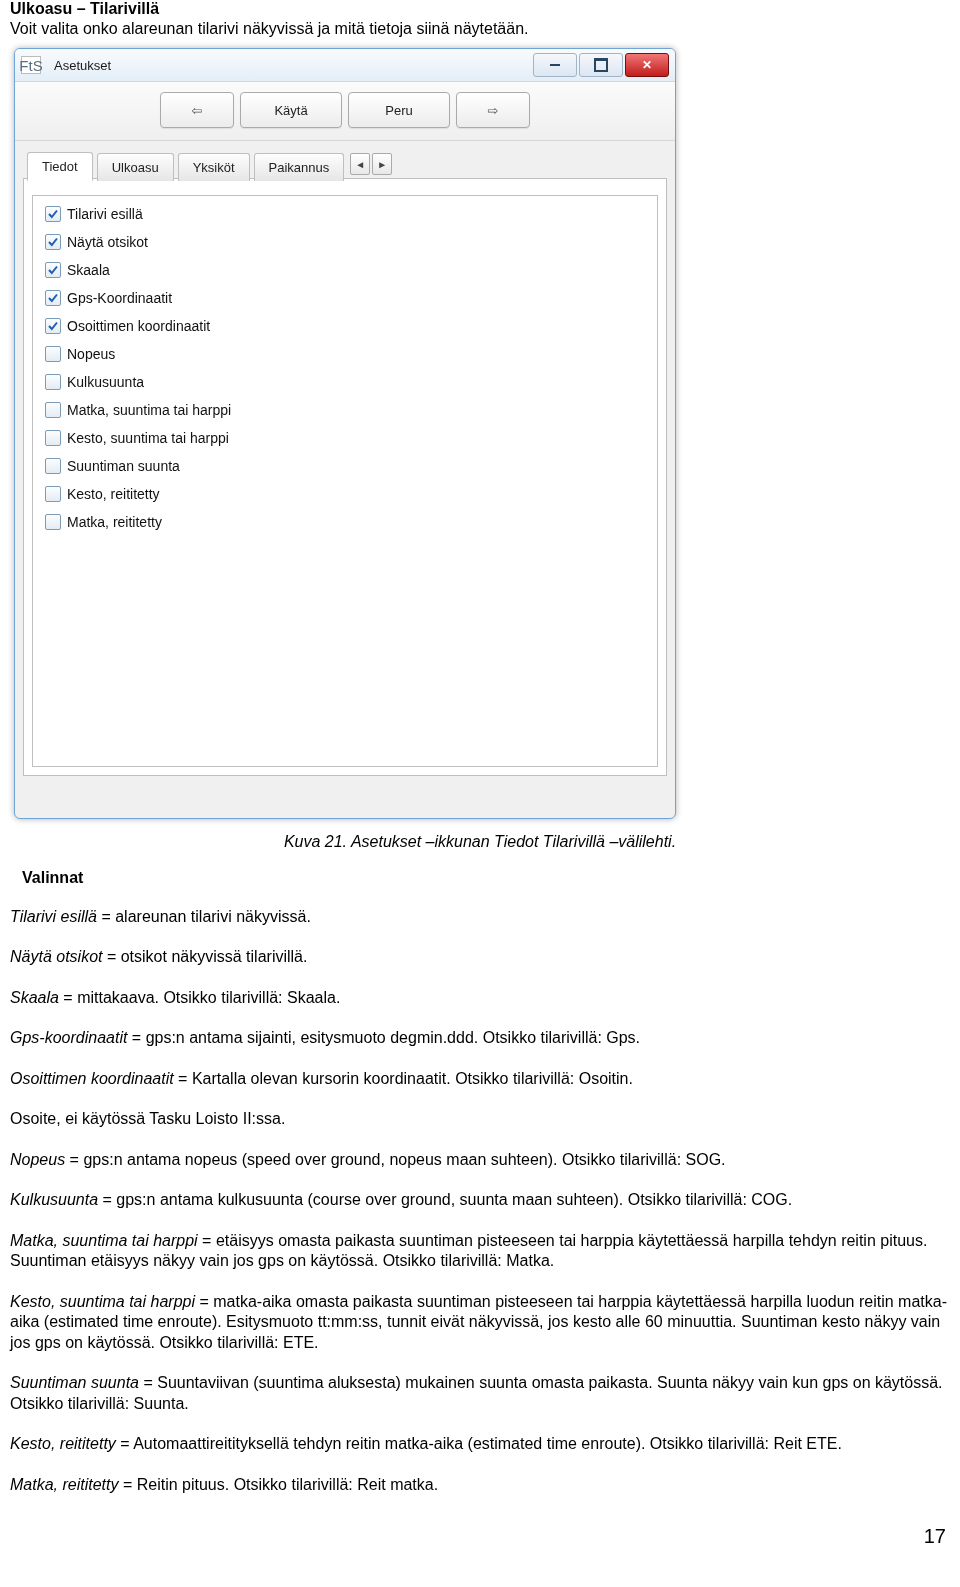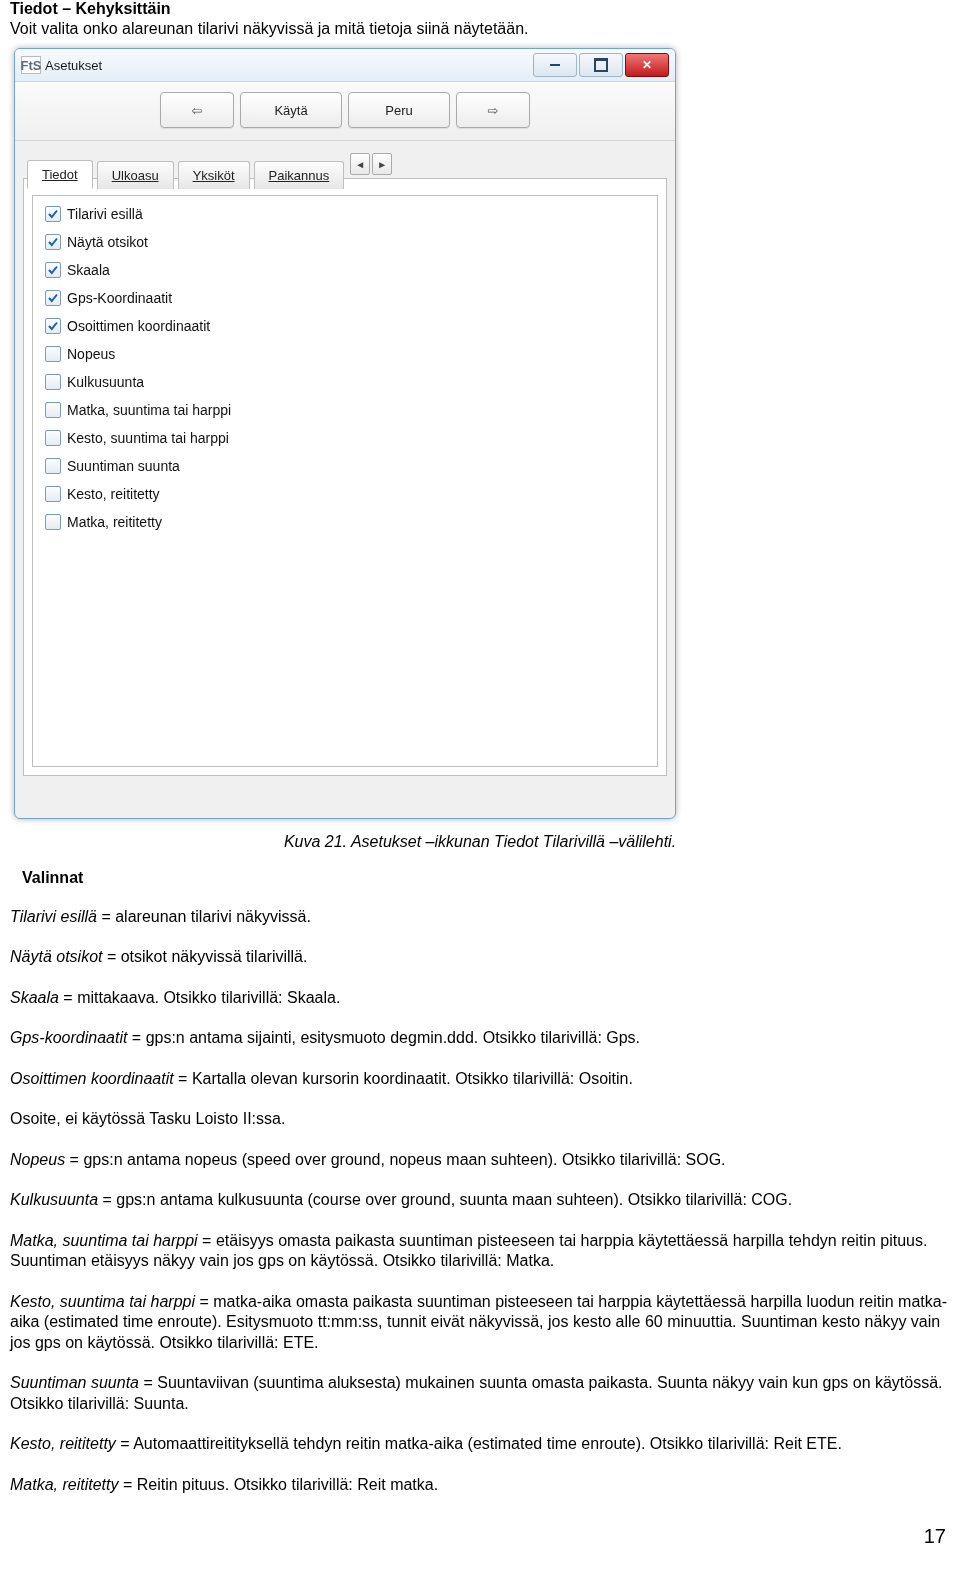--- a/index.html
+++ b/index.html
@@ -37,24 +37,24 @@
     height: 32px;
     padding: 0 6px;
   }
   .appicon {
     width: 18px; height: 16px;
     background: #fff;
     border: 1px solid #bbb;
     display: flex;
     align-items: center;
     justify-content: center;
-    font-size: 13px;
-    font-weight: bold;
+    font-size: 15px;
+    font-weight: normal;
     color: #5a6e80;
-    margin-right: 4px;
+    margin-right: 13px;
   }
   .title-text {
     font-size: 13px;
     color: #1a1a1a;
     flex: 1;
   }
   .win-btns { display:flex; gap:2px; }
   .win-btn {
     width: 42px; height: 22px;
     border-radius: 3px;
@@ -98,22 +98,21 @@
   .tab {
     padding: 6px 14px 6px 14px;
     font-size: 13px;
     border: 1px solid #bfbfbf;
     border-bottom: none;
     background: linear-gradient(#fdfdfd,#e6e6e6);
     border-top-left-radius: 3px;
     border-top-right-radius: 3px;
     color: #222;
     position: relative;
-    top: 11px;
-    text-decoration: underline;
+    top: 3px;
   }
   .tab.active {
     background: #fff;
     border-bottom: 1px solid #fff;
   }
   .tab-arrows { display:flex; gap:2px; margin-left:2px; padding-bottom:3px;}
   .tinybtn {
     width: 18px; height: 20px;
     border: 1px solid #aaa;
     background: linear-gradient(#fff,#e8e8e8);
@@ -161,21 +160,21 @@
   .pagenum {
     text-align: right;
     font-size: 20px;
     margin-top: 30px;
     padding-right: 4px;
   }
 </style>
 </head>
 <body>
 
-<div class="heading">Tiedot – Kehyksittäin</div>
+<div class="heading">Ulkoasu – Tilarivillä</div>
 <div class="sub">Voit valita onko alareunan tilarivi näkyvissä ja mitä tietoja siinä näytetään.</div>
 
 <div class="window">
   <div class="titlebar">
     <div class="appicon">FtS</div>
     <div class="title-text">Asetukset</div>
     <div class="win-btns">
       <div class="win-btn win-min">
         <span style="display:block;width:10px;border-bottom:2px solid #2a4560;"></span>
       </div>

